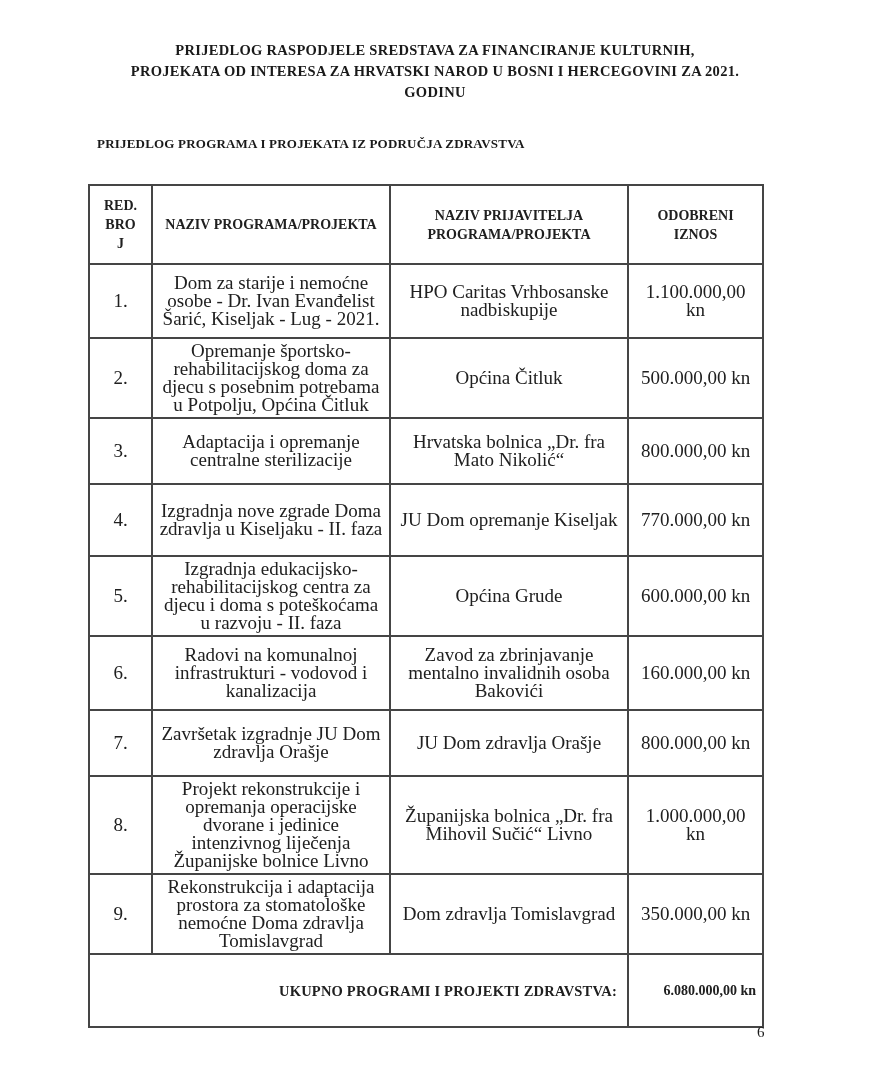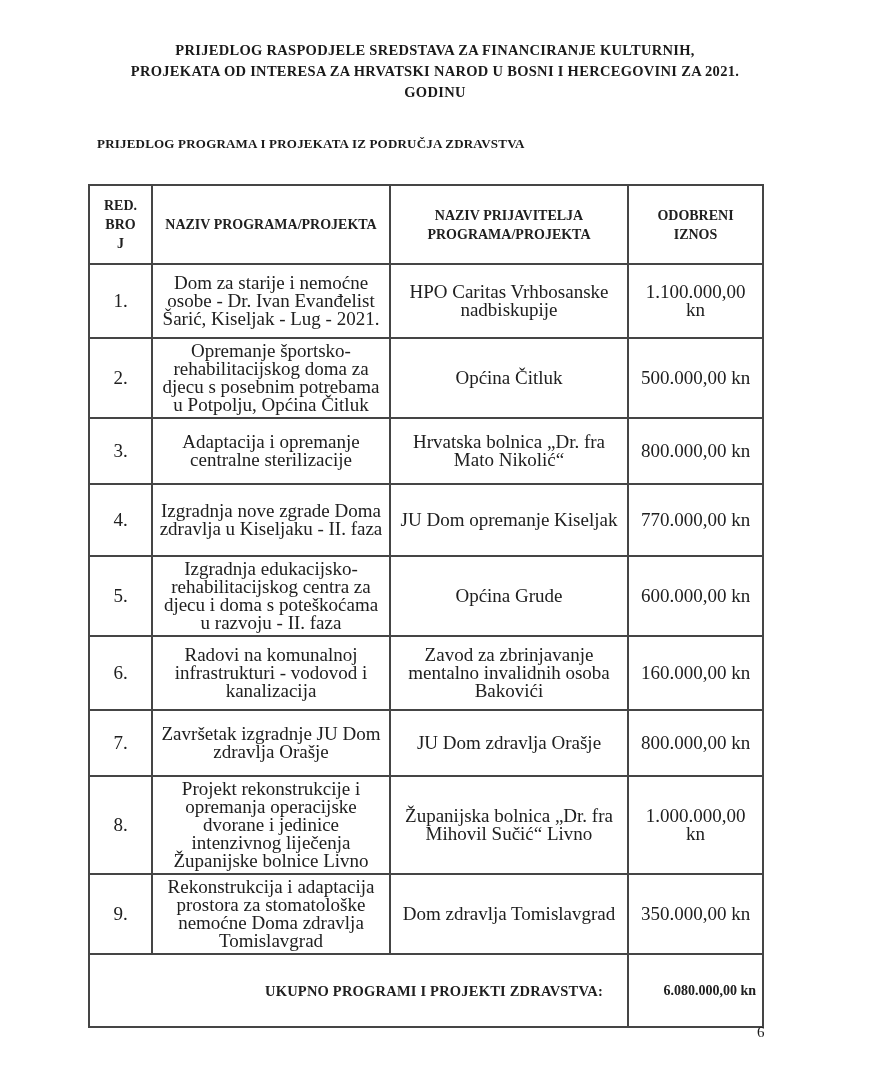--- a/index.html
+++ b/index.html
@@ -61,21 +61,21 @@
   tr.r6 { height: 74px; }
   tr.r7 { height: 66px; }
   tr.r8 { height: 81px; }
   tr.r9 { height: 69px; }
   tr.total-row { height: 73px; }
   .hline { display: block; }
   td.total-label {
     text-align: right;
     font-weight: bold;
     font-size: 14.5px;
-    padding-right: 24px;
+    padding-right: 10px;
     letter-spacing: 0.2px;
   }
   td.total-amount {
     font-weight: bold;
     font-size: 14px;
     text-align: right;
   }
   .page-number {
     position: absolute;
     left: 757px;

